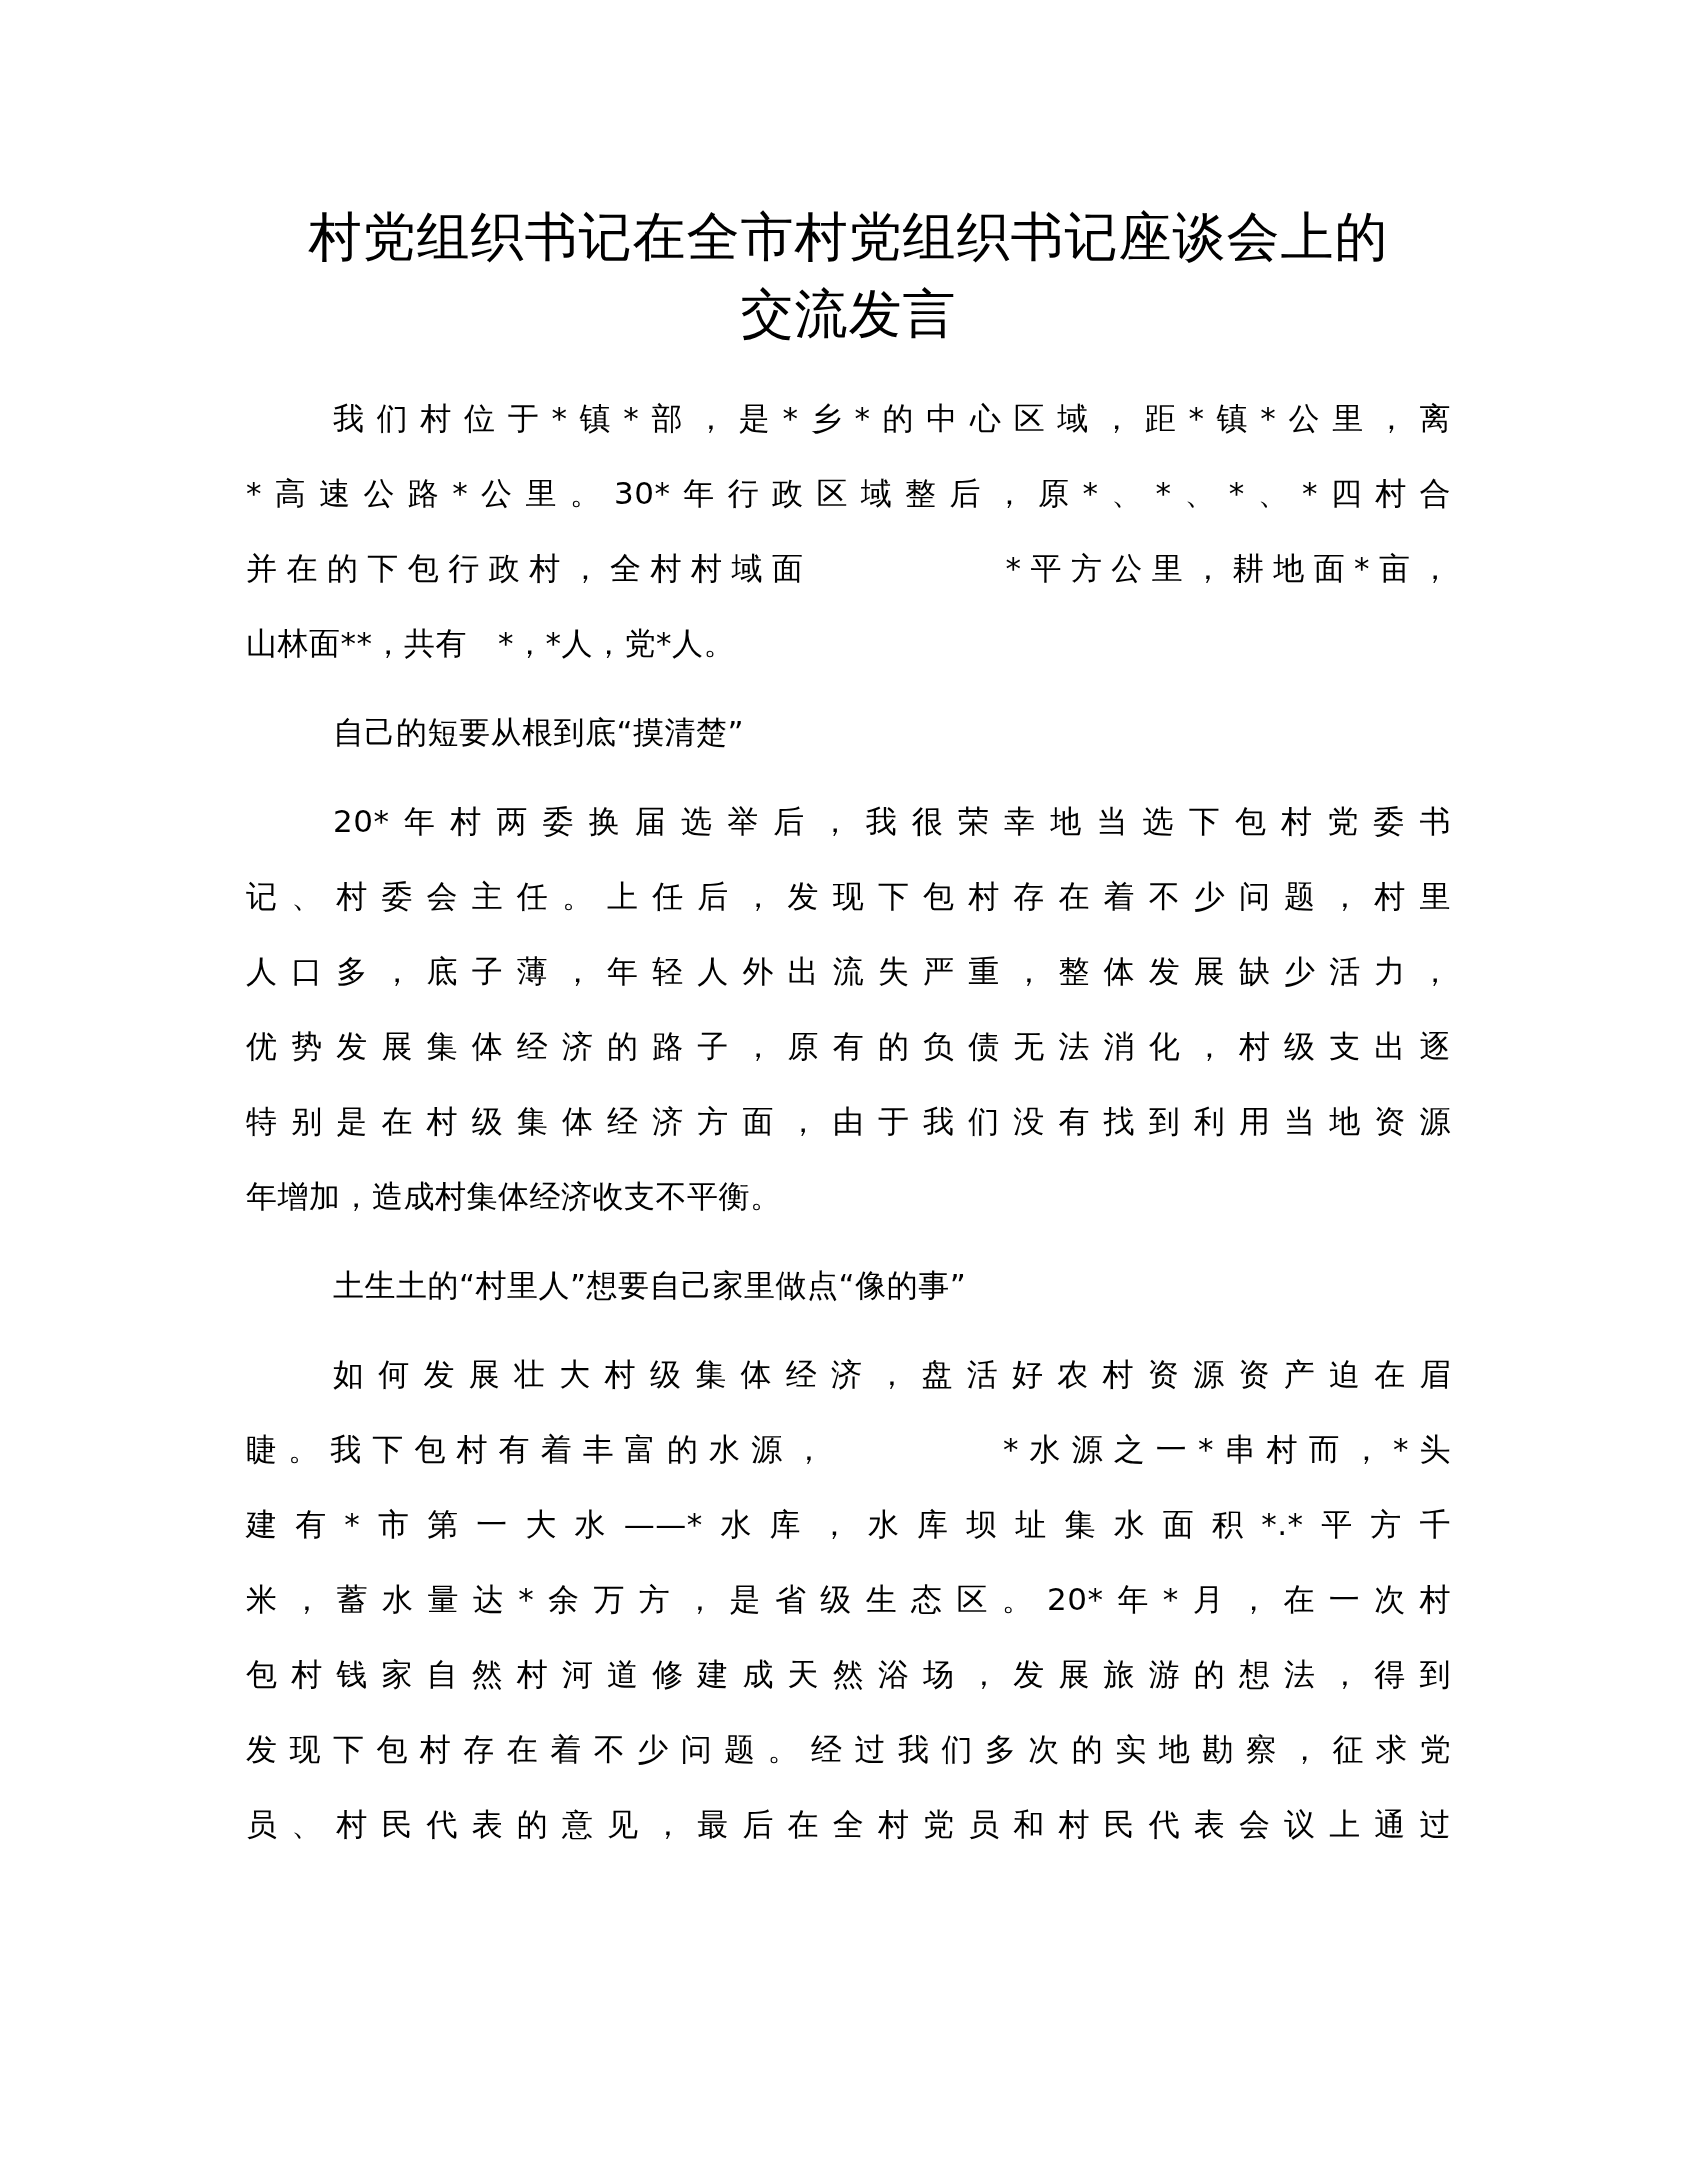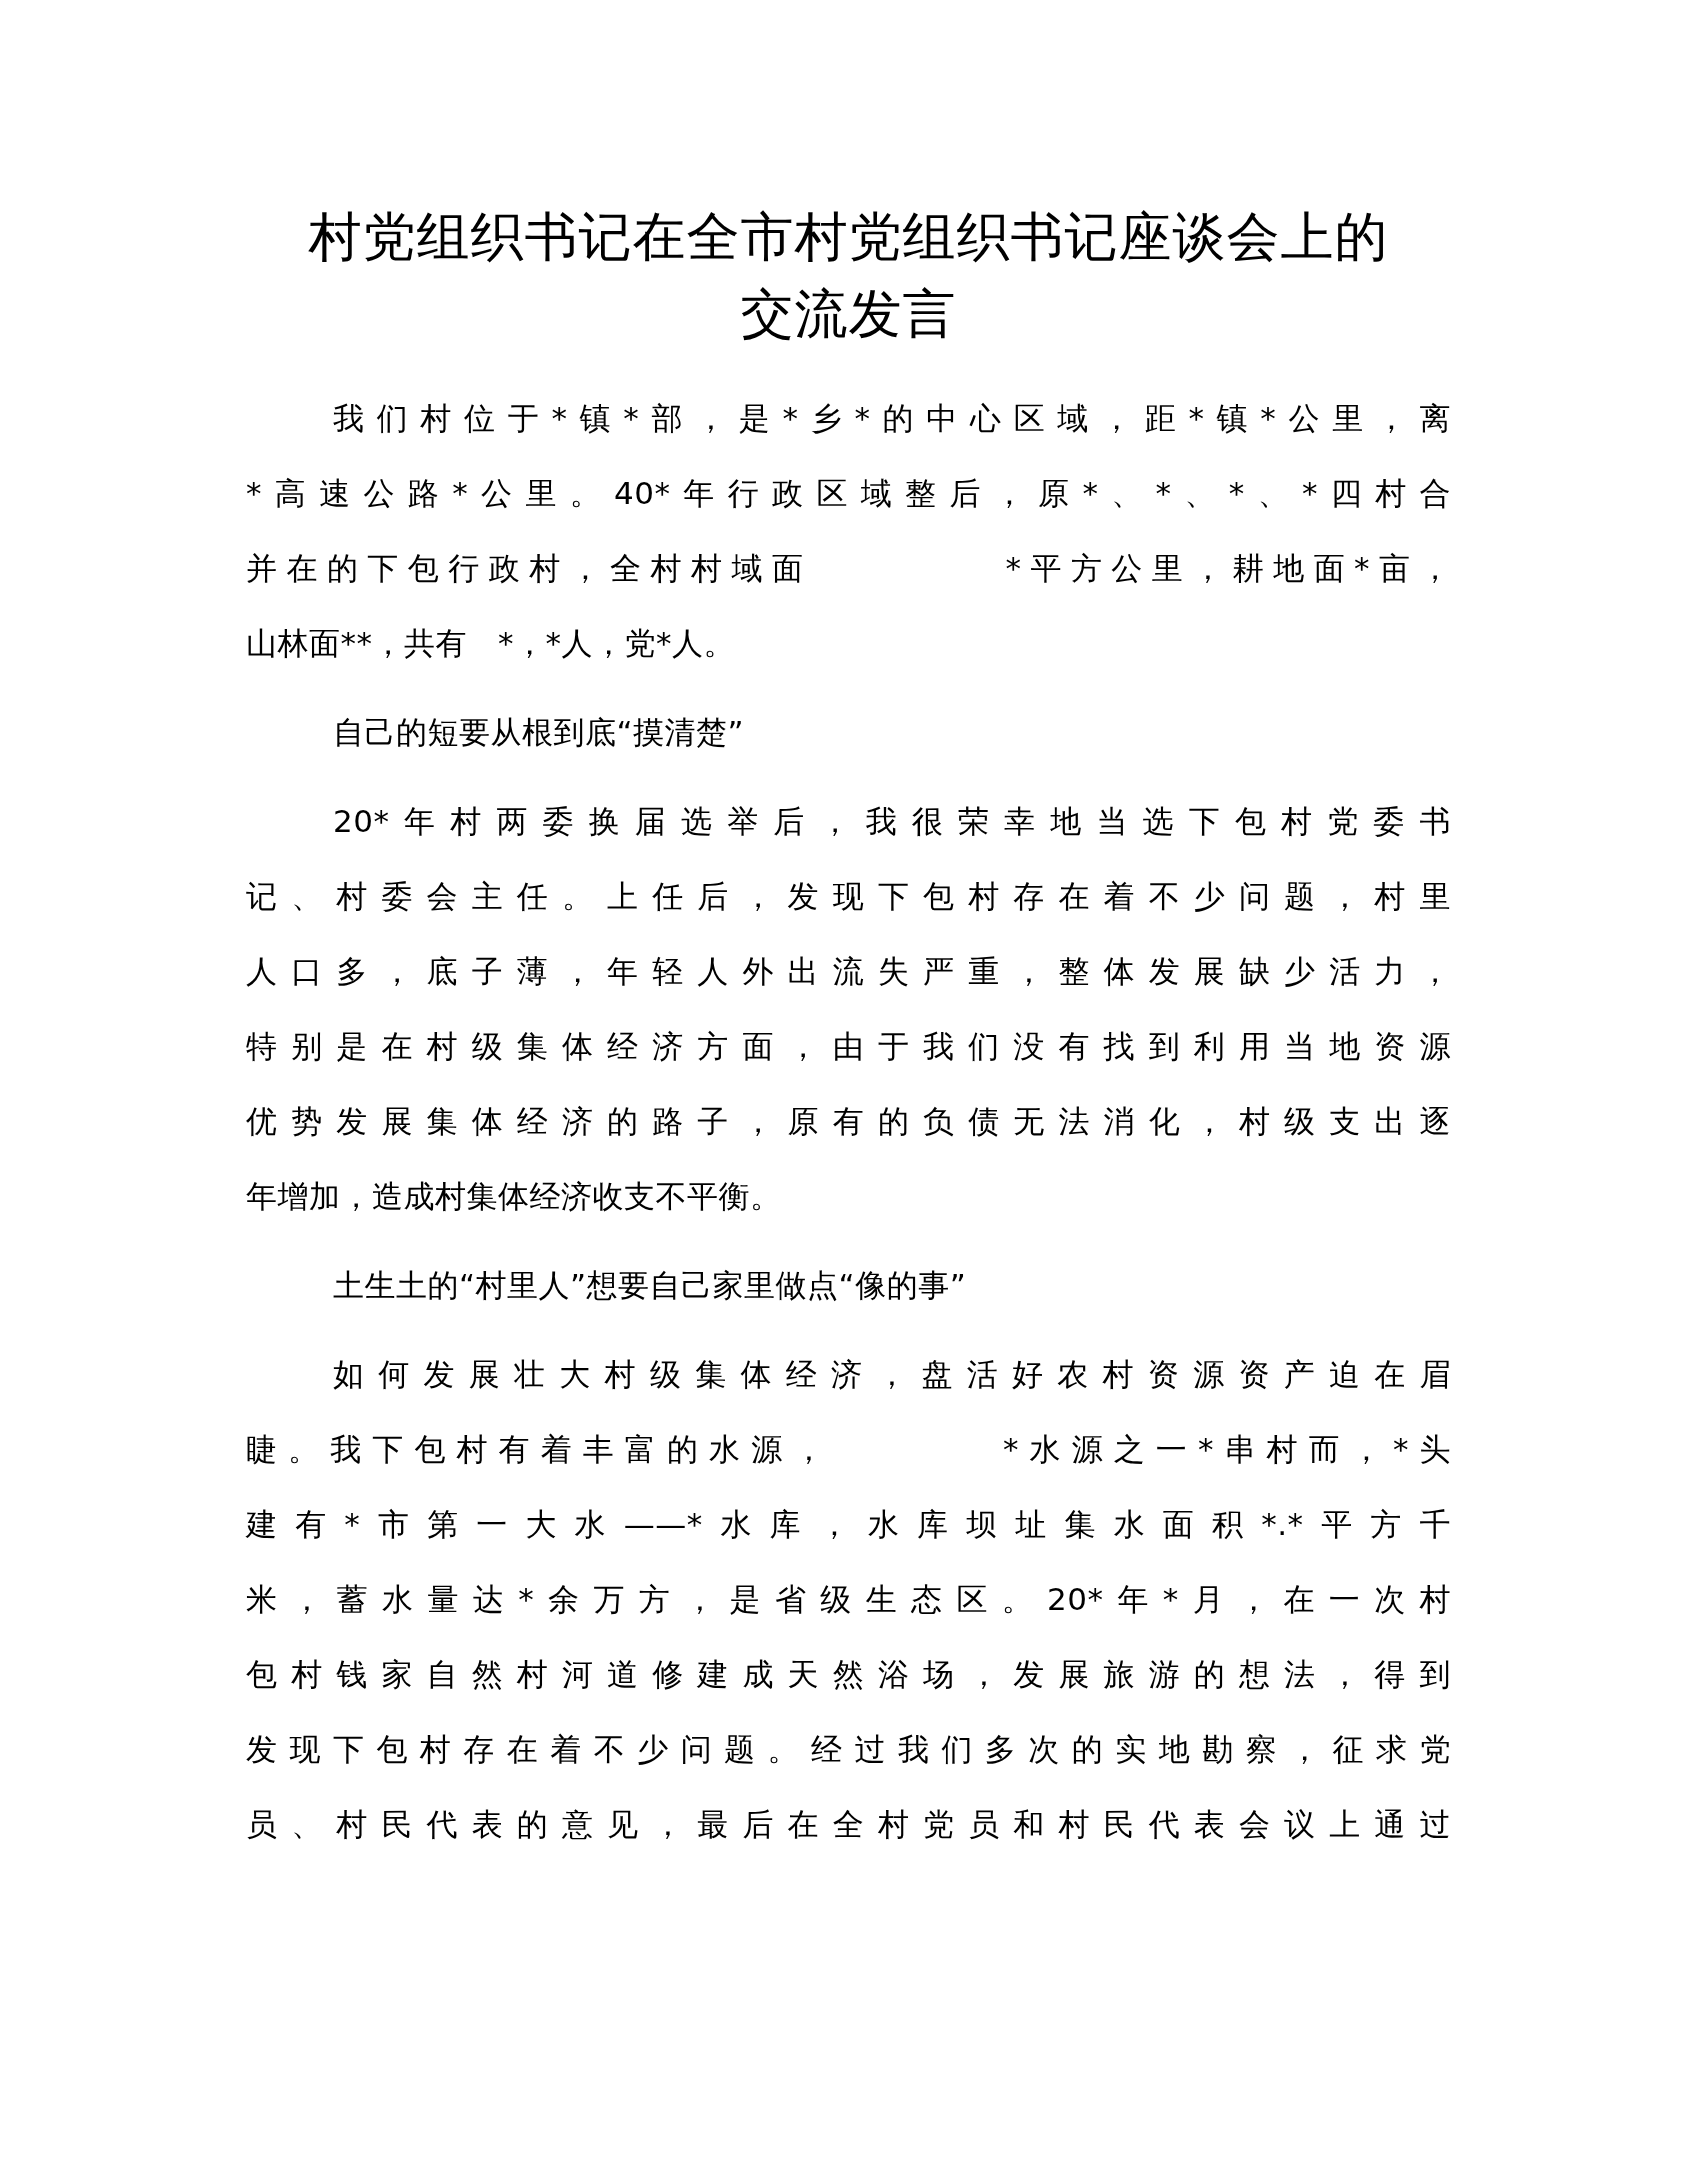--- a/index.html
+++ b/index.html
@@ -71,33 +71,33 @@
 
   <div class="title-block">
     <div class="title-line">村党组织书记在全市村党组织书记座谈会上的</div>
     <div class="title-line">交流发言</div>
   </div>
 
   <div class="body-block">
 
     <div>
       <div class="line indent">我们村位于*镇*部，是*乡*的中心区域，距*镇*公里，离</div>
-      <div class="line">*高速公路*公里。40*年行政区域整后，原*、*、*、*四村合</div>
+      <div class="line">*高速公路*公里。30*年行政区域整后，原*、*、*、*四村合</div>
       <div class="line">并在的下包行政村，全村村域面          *平方公里，耕地面*亩，</div>
       <div class="line last">山林面**，共有   *，*人，党*人。</div>
     </div>
 
     <div class="line heading">自己的短要从根到底“摸清楚”</div>
 
     <div>
       <div class="line indent">20*年村两委换届选举后，我很荣幸地当选下包村党委书</div>
       <div class="line">记、村委会主任。上任后，发现下包村存在着不少问题，村里</div>
       <div class="line">人口多，底子薄，年轻人外出流失严重，整体发展缺少活力，</div>
+      <div class="line">优势发展集体经济的路子，原有的负债无法消化，村级支出逐</div>
       <div class="line">特别是在村级集体经济方面，由于我们没有找到利用当地资源</div>
-      <div class="line">优势发展集体经济的路子，原有的负债无法消化，村级支出逐</div>
       <div class="line last">年增加，造成村集体经济收支不平衡。</div>
     </div>
 
     <div class="line heading">土生土的“村里人”想要自己家里做点“像的事”</div>
 
     <div>
       <div class="line indent">如何发展壮大村级集体经济，盘活好农村资源资产迫在眉</div>
       <div class="line">睫。我下包村有着丰富的水源，        *水源之一*串村而，*头</div>
       <div class="line">建有*市第一大水——*水库，水库坝址集水面积*.*平方千</div>
       <div class="line">米，蓄水量达*余万方，是省级生态区。20*年*月，在一次村</div>

